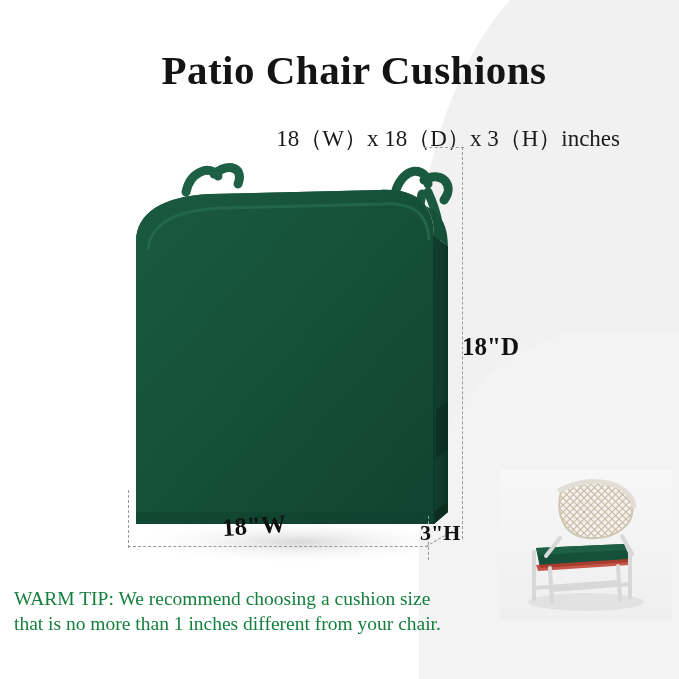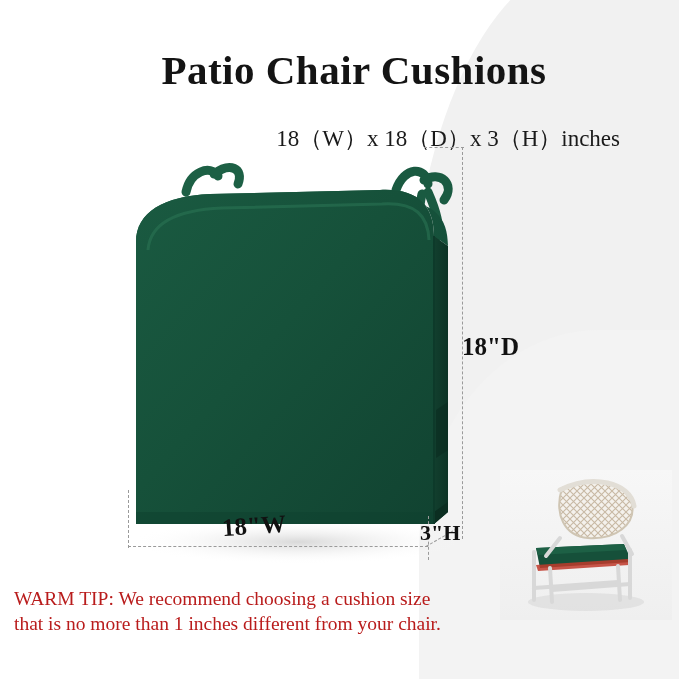--- a/index.html
+++ b/index.html
@@ -114,21 +114,21 @@
 
   
   .tip {
     position: absolute;
     left: 14px;
     top: 586px;
     width: 480px;
     font-family: "Liberation Serif", serif;
     font-size: 19.5px;
     line-height: 25px;
-    color: #b91c1c;
+    color: #15803d;
   }
 
   
   .chair-photo {
     position: absolute;
     left: 500px;
     top: 470px;
     width: 172px;
     height: 150px;
   }

